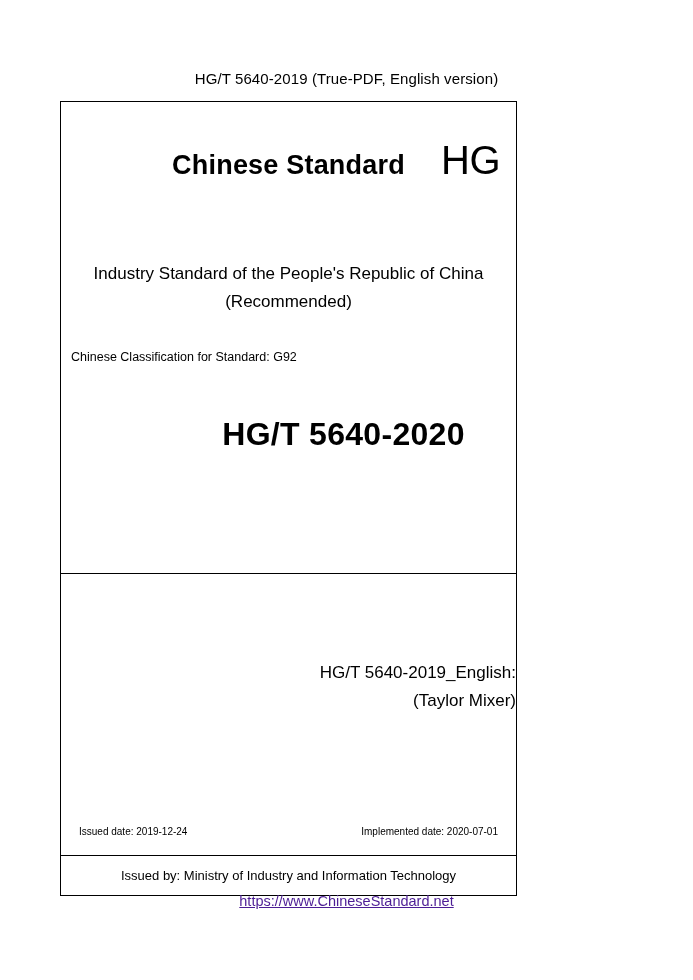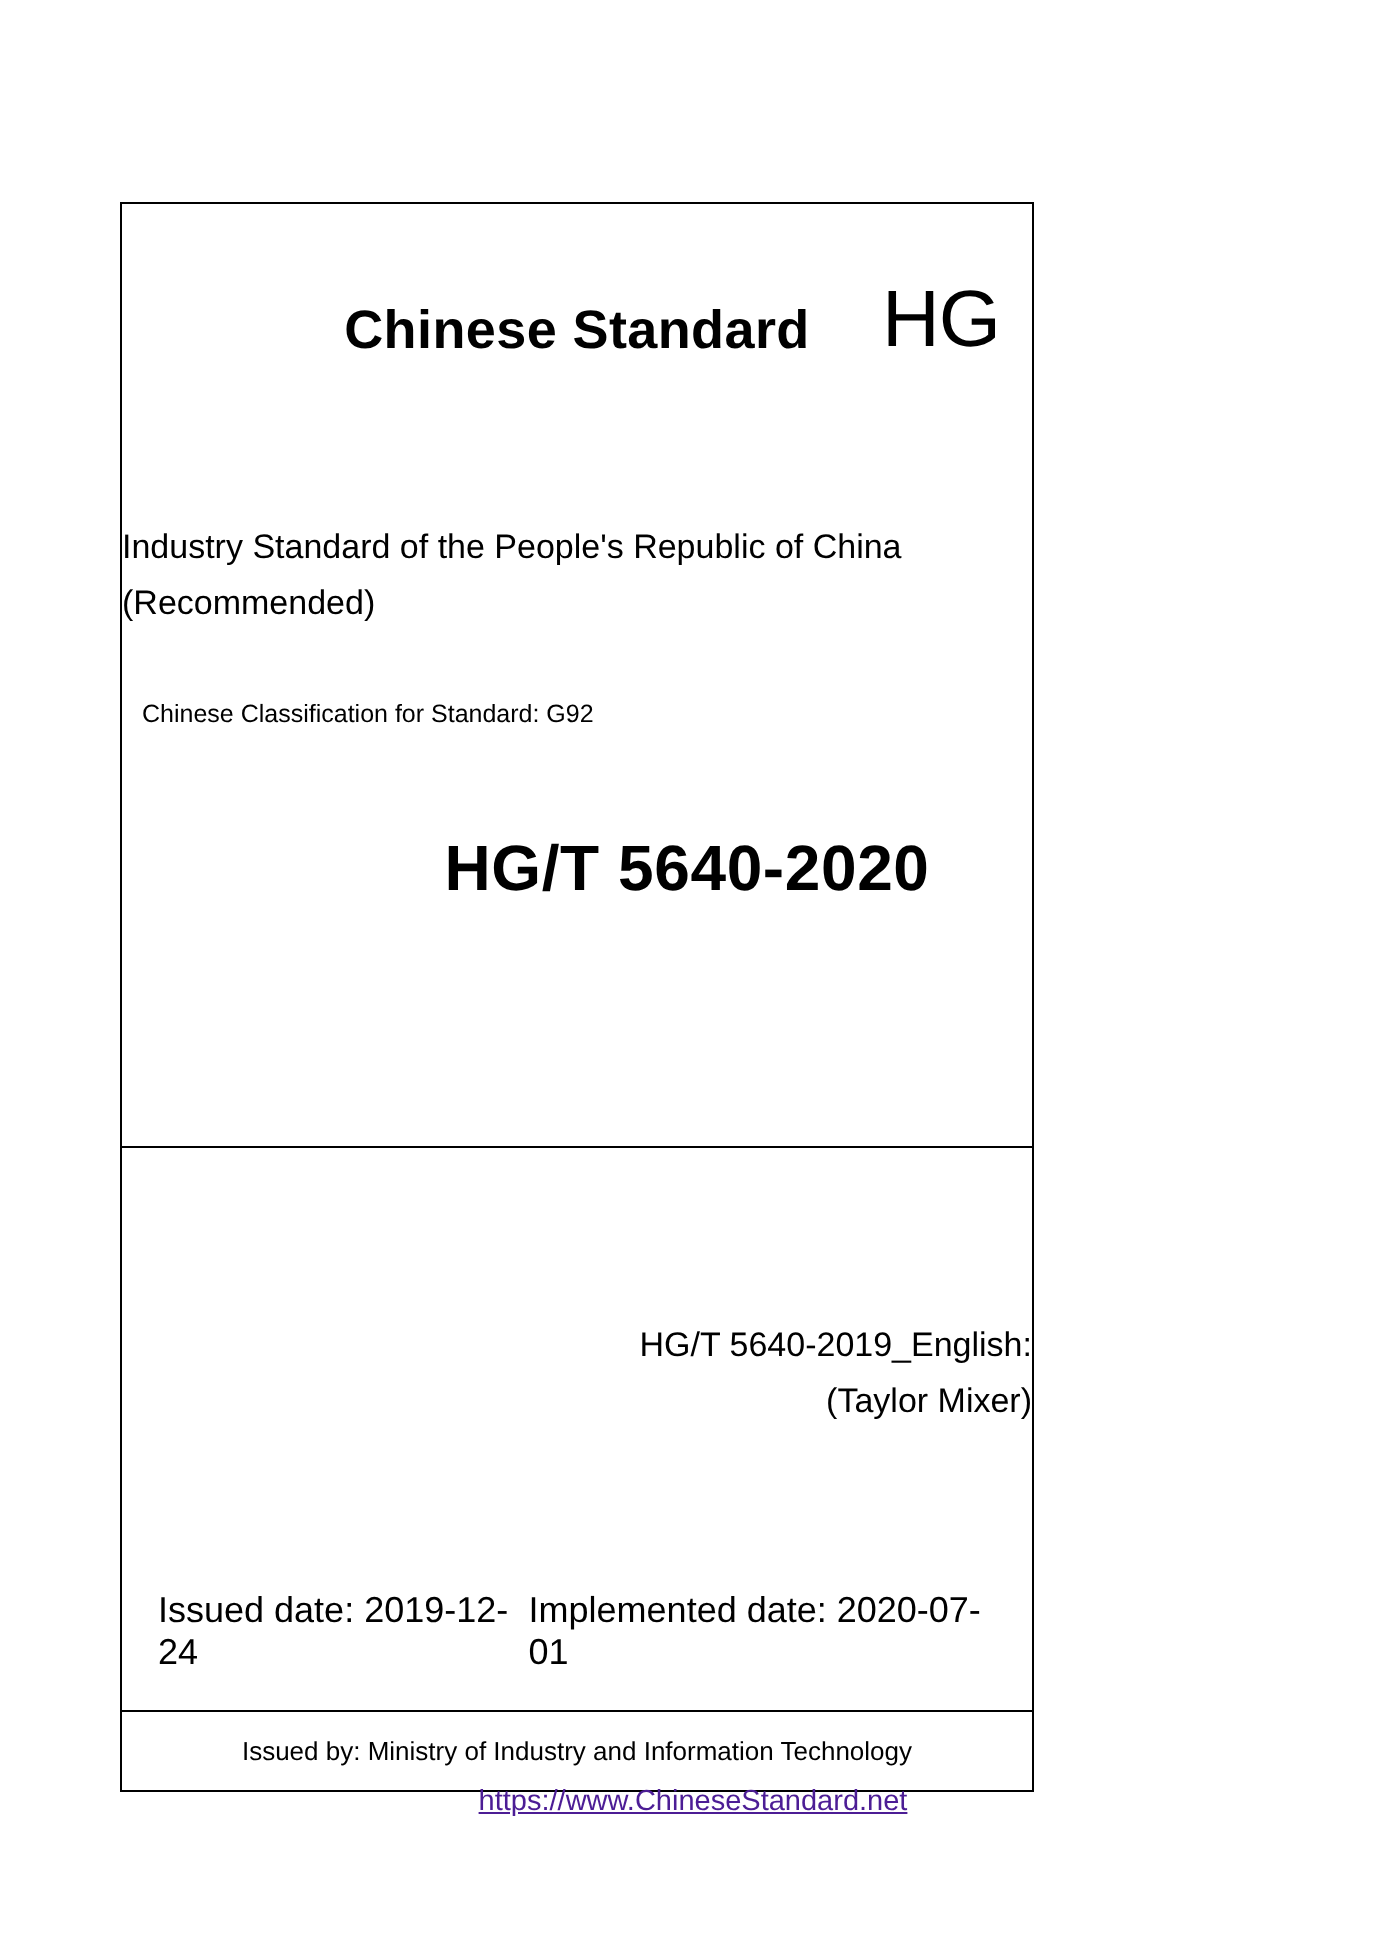--- a/index.html
+++ b/index.html
@@ -58,20 +58,21 @@
   .hg-logo {
     position: absolute;
     right: 16px;
     top: 36px;
     font-size: 40px;
     font-weight: normal;
     letter-spacing: -0.5px;
   }
   .subtitle {
     margin-top: 58px;
+    text-align: center;
     font-size: 17px;
     line-height: 28px;
   }
   .classification {
     margin-top: 34px;
     padding-left: 10px;
     font-size: 12.5px;
   }
   .std-number {
     margin-top: 52px;
@@ -94,21 +95,21 @@
     line-height: 28px;
   }
   .dates-row {
     position: absolute;
     left: 0;
     right: 0;
     bottom: 18px;
     display: flex;
     justify-content: space-between;
     padding: 0 18px;
-    font-size: 18px;
+    font-size: 10px;
   }
   .issued-by {
     height: 39px;
     display: flex;
     align-items: center;
     justify-content: center;
     font-size: 13px;
   }
   .site-url {
     position: absolute;
@@ -121,20 +122,21 @@
   .site-url span {
     text-decoration: underline;
     color: #4c1d95;
   }
 </style>
 </head>
 <body>
 
 <div class="page">
 
+  <div class="doc-header">HG/T 5640-2019 (True-PDF, English version)</div>
 
   <div class="cover-frame">
 
     <div class="upper-box">
 
       <div class="title-row">
         <div class="main-title">Chinese Standard</div>
         <div class="hg-logo">HG</div>
       </div>
 

